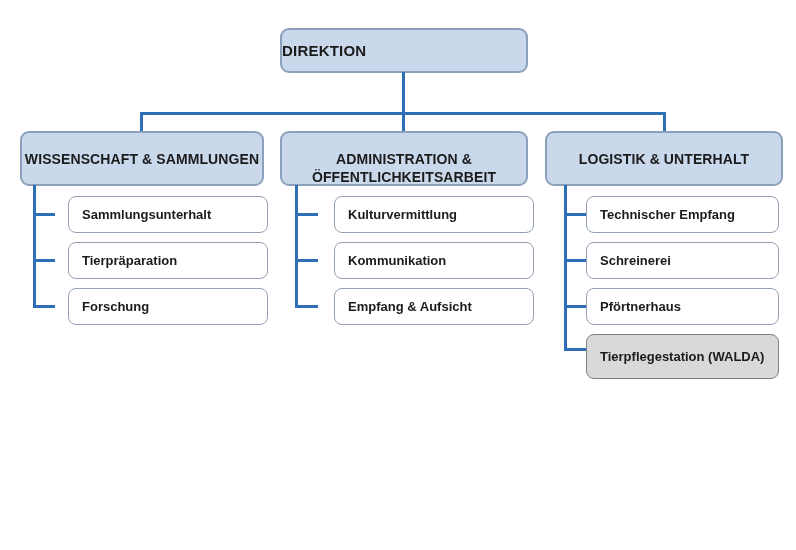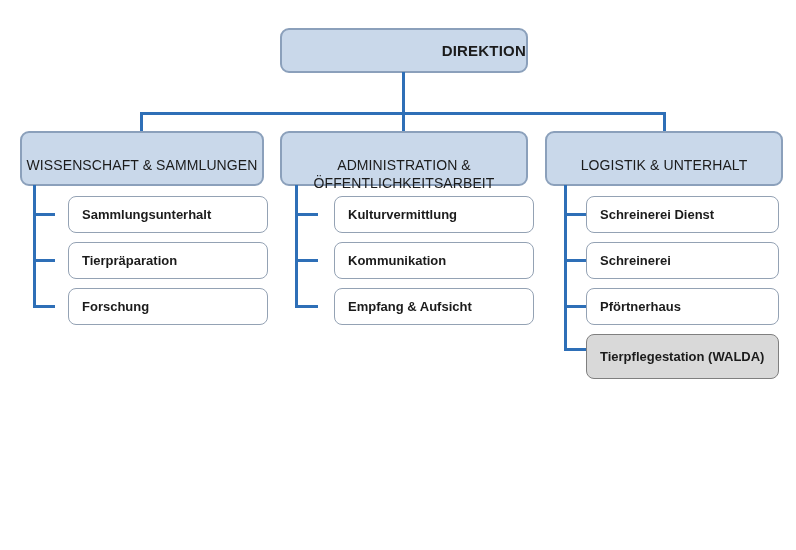--- a/index.html
+++ b/index.html
@@ -16,32 +16,32 @@
     --child-border:#94A2B4;
     --highlight-fill:#D9D9D9;
     --highlight-border:#7F7F7F;
   }
   .node{position:absolute;box-sizing:border-box;display:flex;}
   .root-box{
     left:280px;top:28px;width:248px;height:45px;
     background:var(--level-fill);
     border:2px solid var(--level-border);
     border-radius:9px;
-    align-items:center;justify-content:flex-end;
+    align-items:center;justify-content:flex-start;
     font-weight:bold;font-size:15px;letter-spacing:.2px;
   }
   .dept-box{
     top:131px;height:55px;
     background:var(--level-fill);
     border:2px solid var(--level-border);
     border-radius:9px;
     align-items:flex-start;justify-content:center;
     text-align:center;
-    padding-top:23px;
-    font-weight:normal;font-size:14px;line-height:1.3;letter-spacing:.1px;
+    padding-top:17px;
+    font-weight:bold;font-size:14px;line-height:1.3;letter-spacing:.1px;
   }
   .dept-1{left:20px;width:244px;}
   .dept-2{left:280px;width:248px;}
   .dept-3{left:545px;width:238px;}
   .nowrap{white-space:nowrap;}
   .child-box{
     height:37px;width:200px;
     background:#ffffff;
     border:1.5px solid var(--child-border);
     border-radius:8px;
@@ -119,21 +119,21 @@
     <span>Empfang &amp; Aufsicht</span>
   </div>
 
   <div class="line vline" style="left:564px;top:185px;height:166px;"></div>
   <div class="line hline" style="left:564px;top:213px;width:23px;"></div>
   <div class="line hline" style="left:564px;top:259px;width:23px;"></div>
   <div class="line hline" style="left:564px;top:305px;width:23px;"></div>
   <div class="line hline" style="left:564px;top:348px;width:23px;"></div>
 
   <div class="node child-box col3 row1">
-    <span>Schreinerei Dienst</span>
+    <span>Technischer Empfang</span>
   </div>
   <div class="node child-box col3 row2">
     <span>Schreinerei</span>
   </div>
   <div class="node child-box col3 row3">
     <span>Pförtnerhaus</span>
   </div>
   <div class="node child-box col3 row4 highlight">
     <span>Tierpflegestation (WALDA)</span>
   </div>

